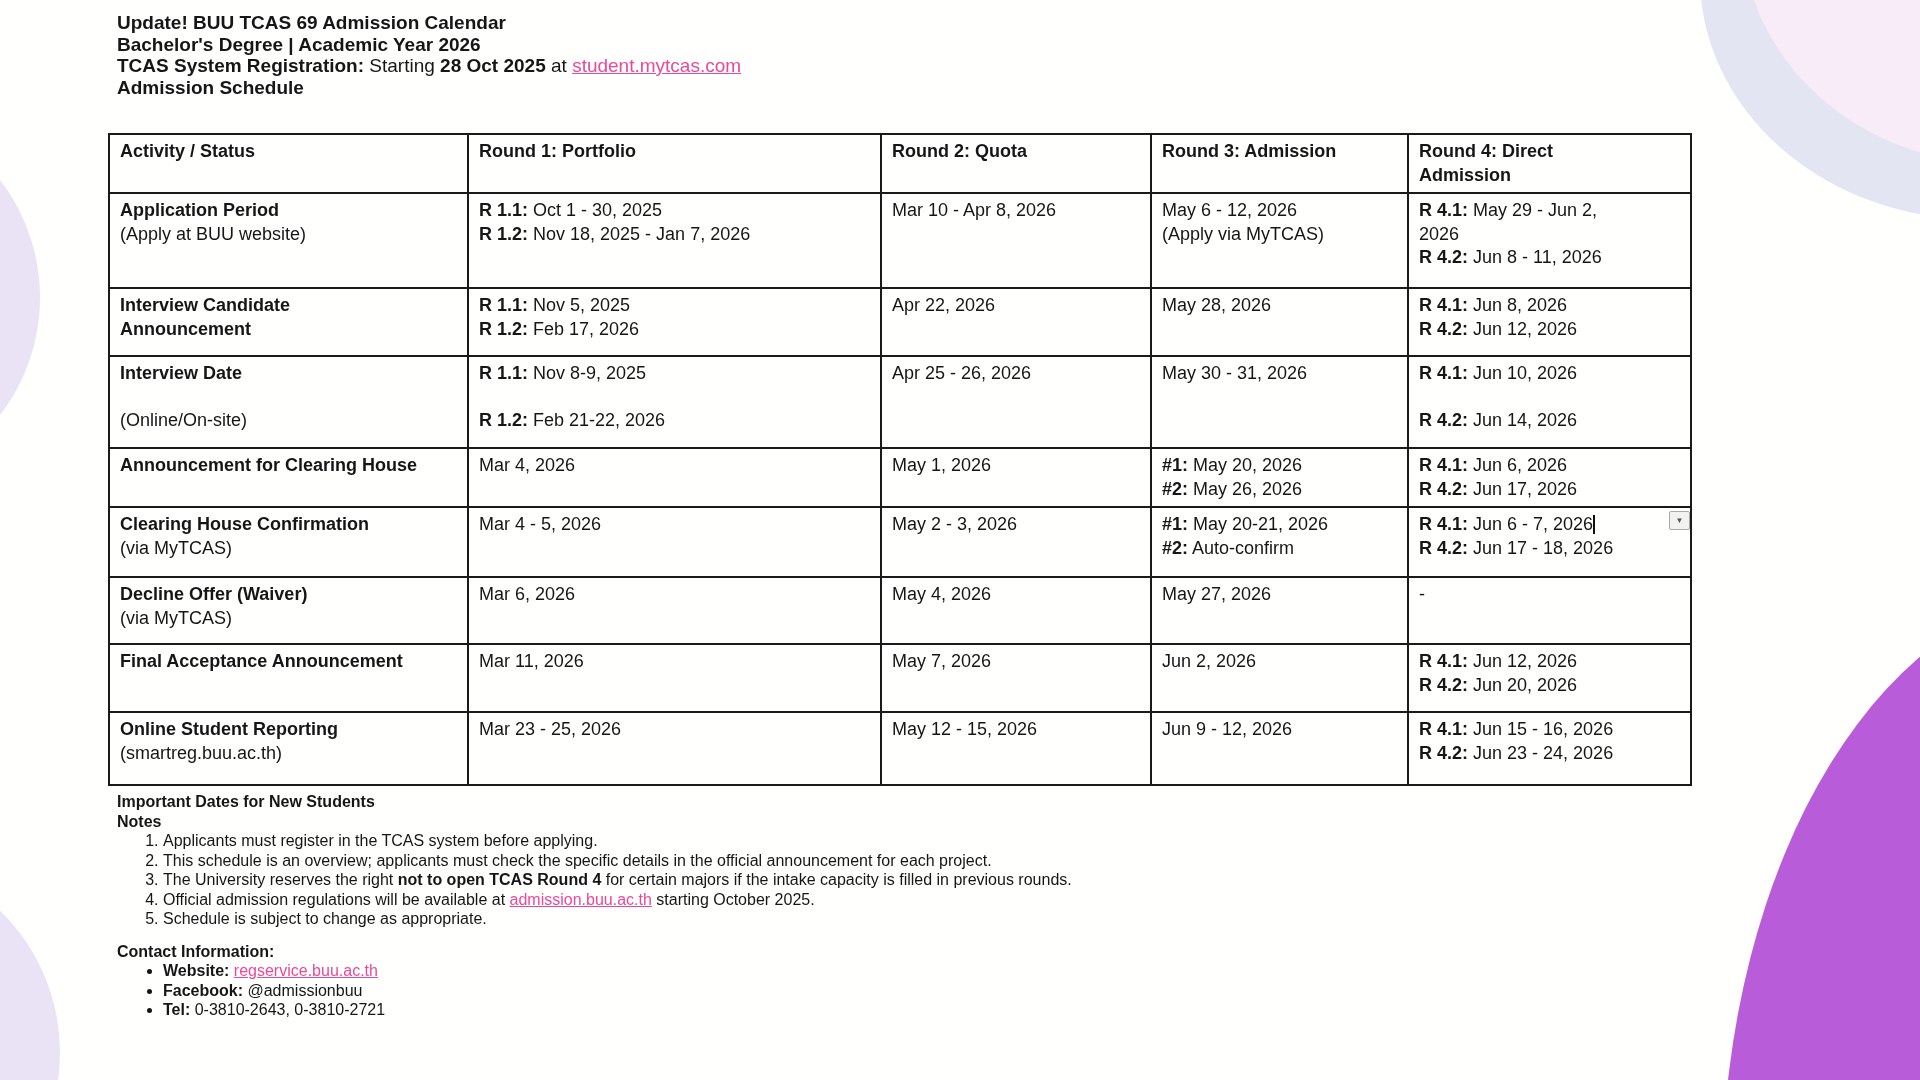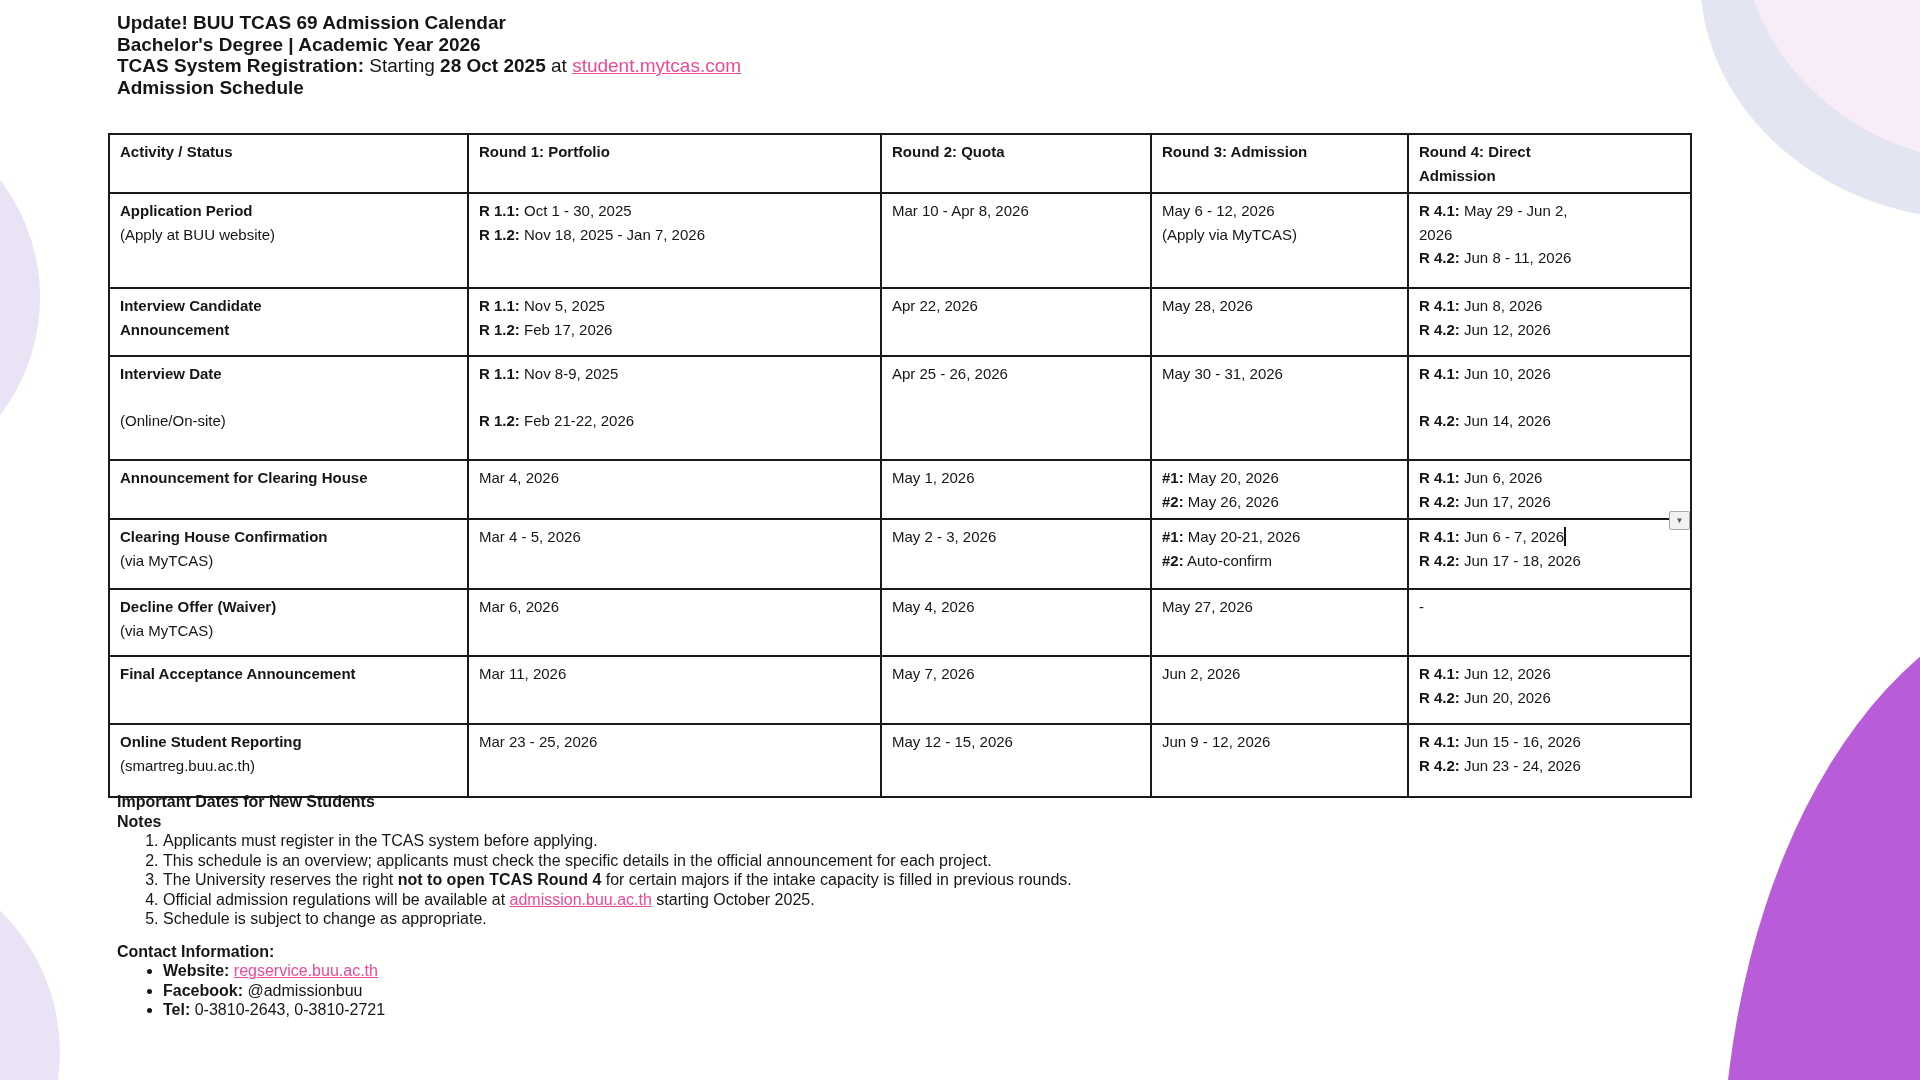--- a/index.html
+++ b/index.html
@@ -18,21 +18,21 @@
   #doc-header{position:absolute;left:117px;top:12px;font-size:19px;line-height:21.5px;}
   .hline{font-weight:bold;}
   #reg-line .plain{font-weight:normal;}
 
   #schedule-table{
     position:absolute;left:108px;top:133px;
     border-collapse:collapse;table-layout:fixed;
   }
   #schedule-table td,#schedule-table th{
     border:2px solid #1a1a1a;vertical-align:top;text-align:left;
-    padding:5px 10px;font-size:15px;line-height:23.5px;overflow:hidden;
+    padding:5px 10px;font-size:18px;line-height:23.5px;overflow:hidden;
   }
   #schedule-table th{font-weight:bold;}
   .ln{white-space:nowrap;min-height:23px;}
   .b{font-weight:bold;}
   .i{}
   .doclink{color:#ec4899;text-decoration:underline;cursor:pointer;}
   .caret{display:inline-block;width:0;border-left:2px solid #101010;height:19px;vertical-align:-4px;}
 
   #cell-dropdown{
     position:absolute;left:1669px;top:511px;width:21px;height:19px;
@@ -126,21 +126,21 @@
           <div class="ln"><span>Apr 22, 2026</span></div>
         </td>
         <td>
           <div class="ln"><span>May 28, 2026</span></div>
         </td>
         <td>
           <div class="ln"><span class="b">R 4.1:</span><span> Jun 8, 2026</span></div>
           <div class="ln"><span class="b">R 4.2:</span><span> Jun 12, 2026</span></div>
         </td>
       </tr>
-      <tr style="height: 104px; margin-top: 28px;">
+      <tr style="height: 92px; margin-top: 28px;">
         <td>
           <div class="ln"><span class="b">Interview Date</span></div>
           <div class="ln">&nbsp;</div>
           <div class="ln"><span class="i">(Online/On-site)</span></div>
         </td>
         <td>
           <div class="ln"><span class="b">R 1.1:</span><span> Nov 8-9, 2025</span></div>
           <div class="ln">&nbsp;</div>
           <div class="ln"><span class="b">R 1.2:</span><span> Feb 21-22, 2026</span></div>
         </td>

